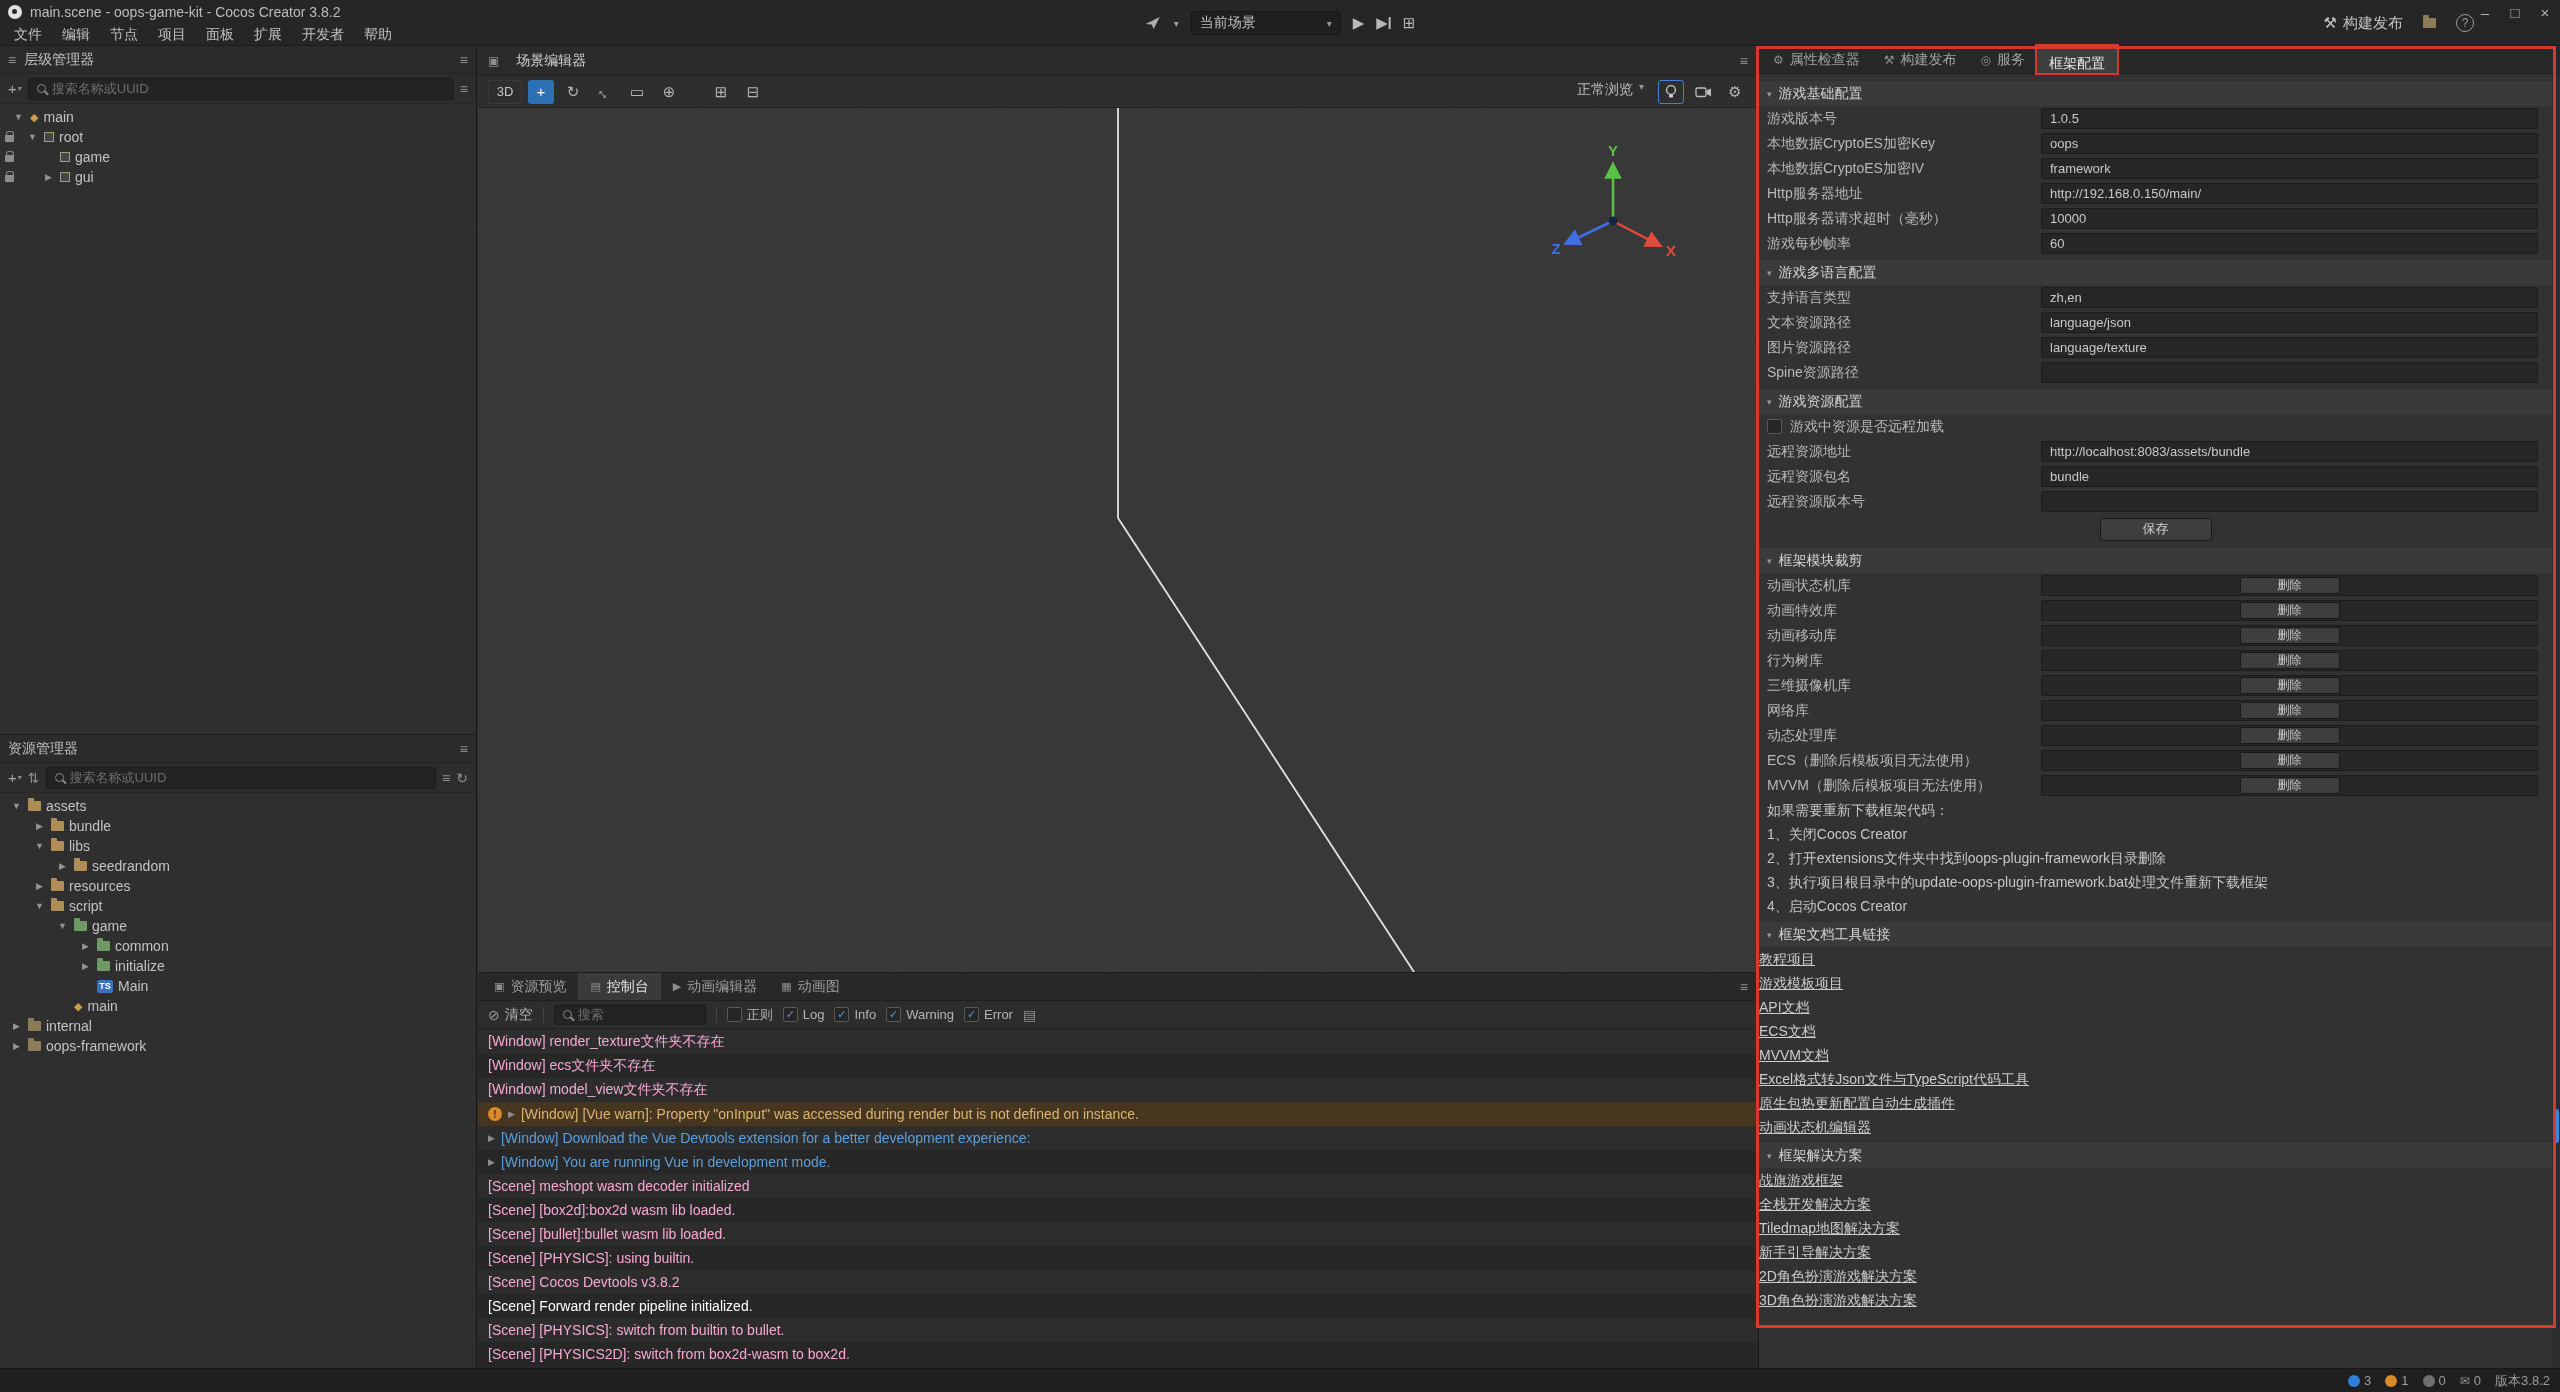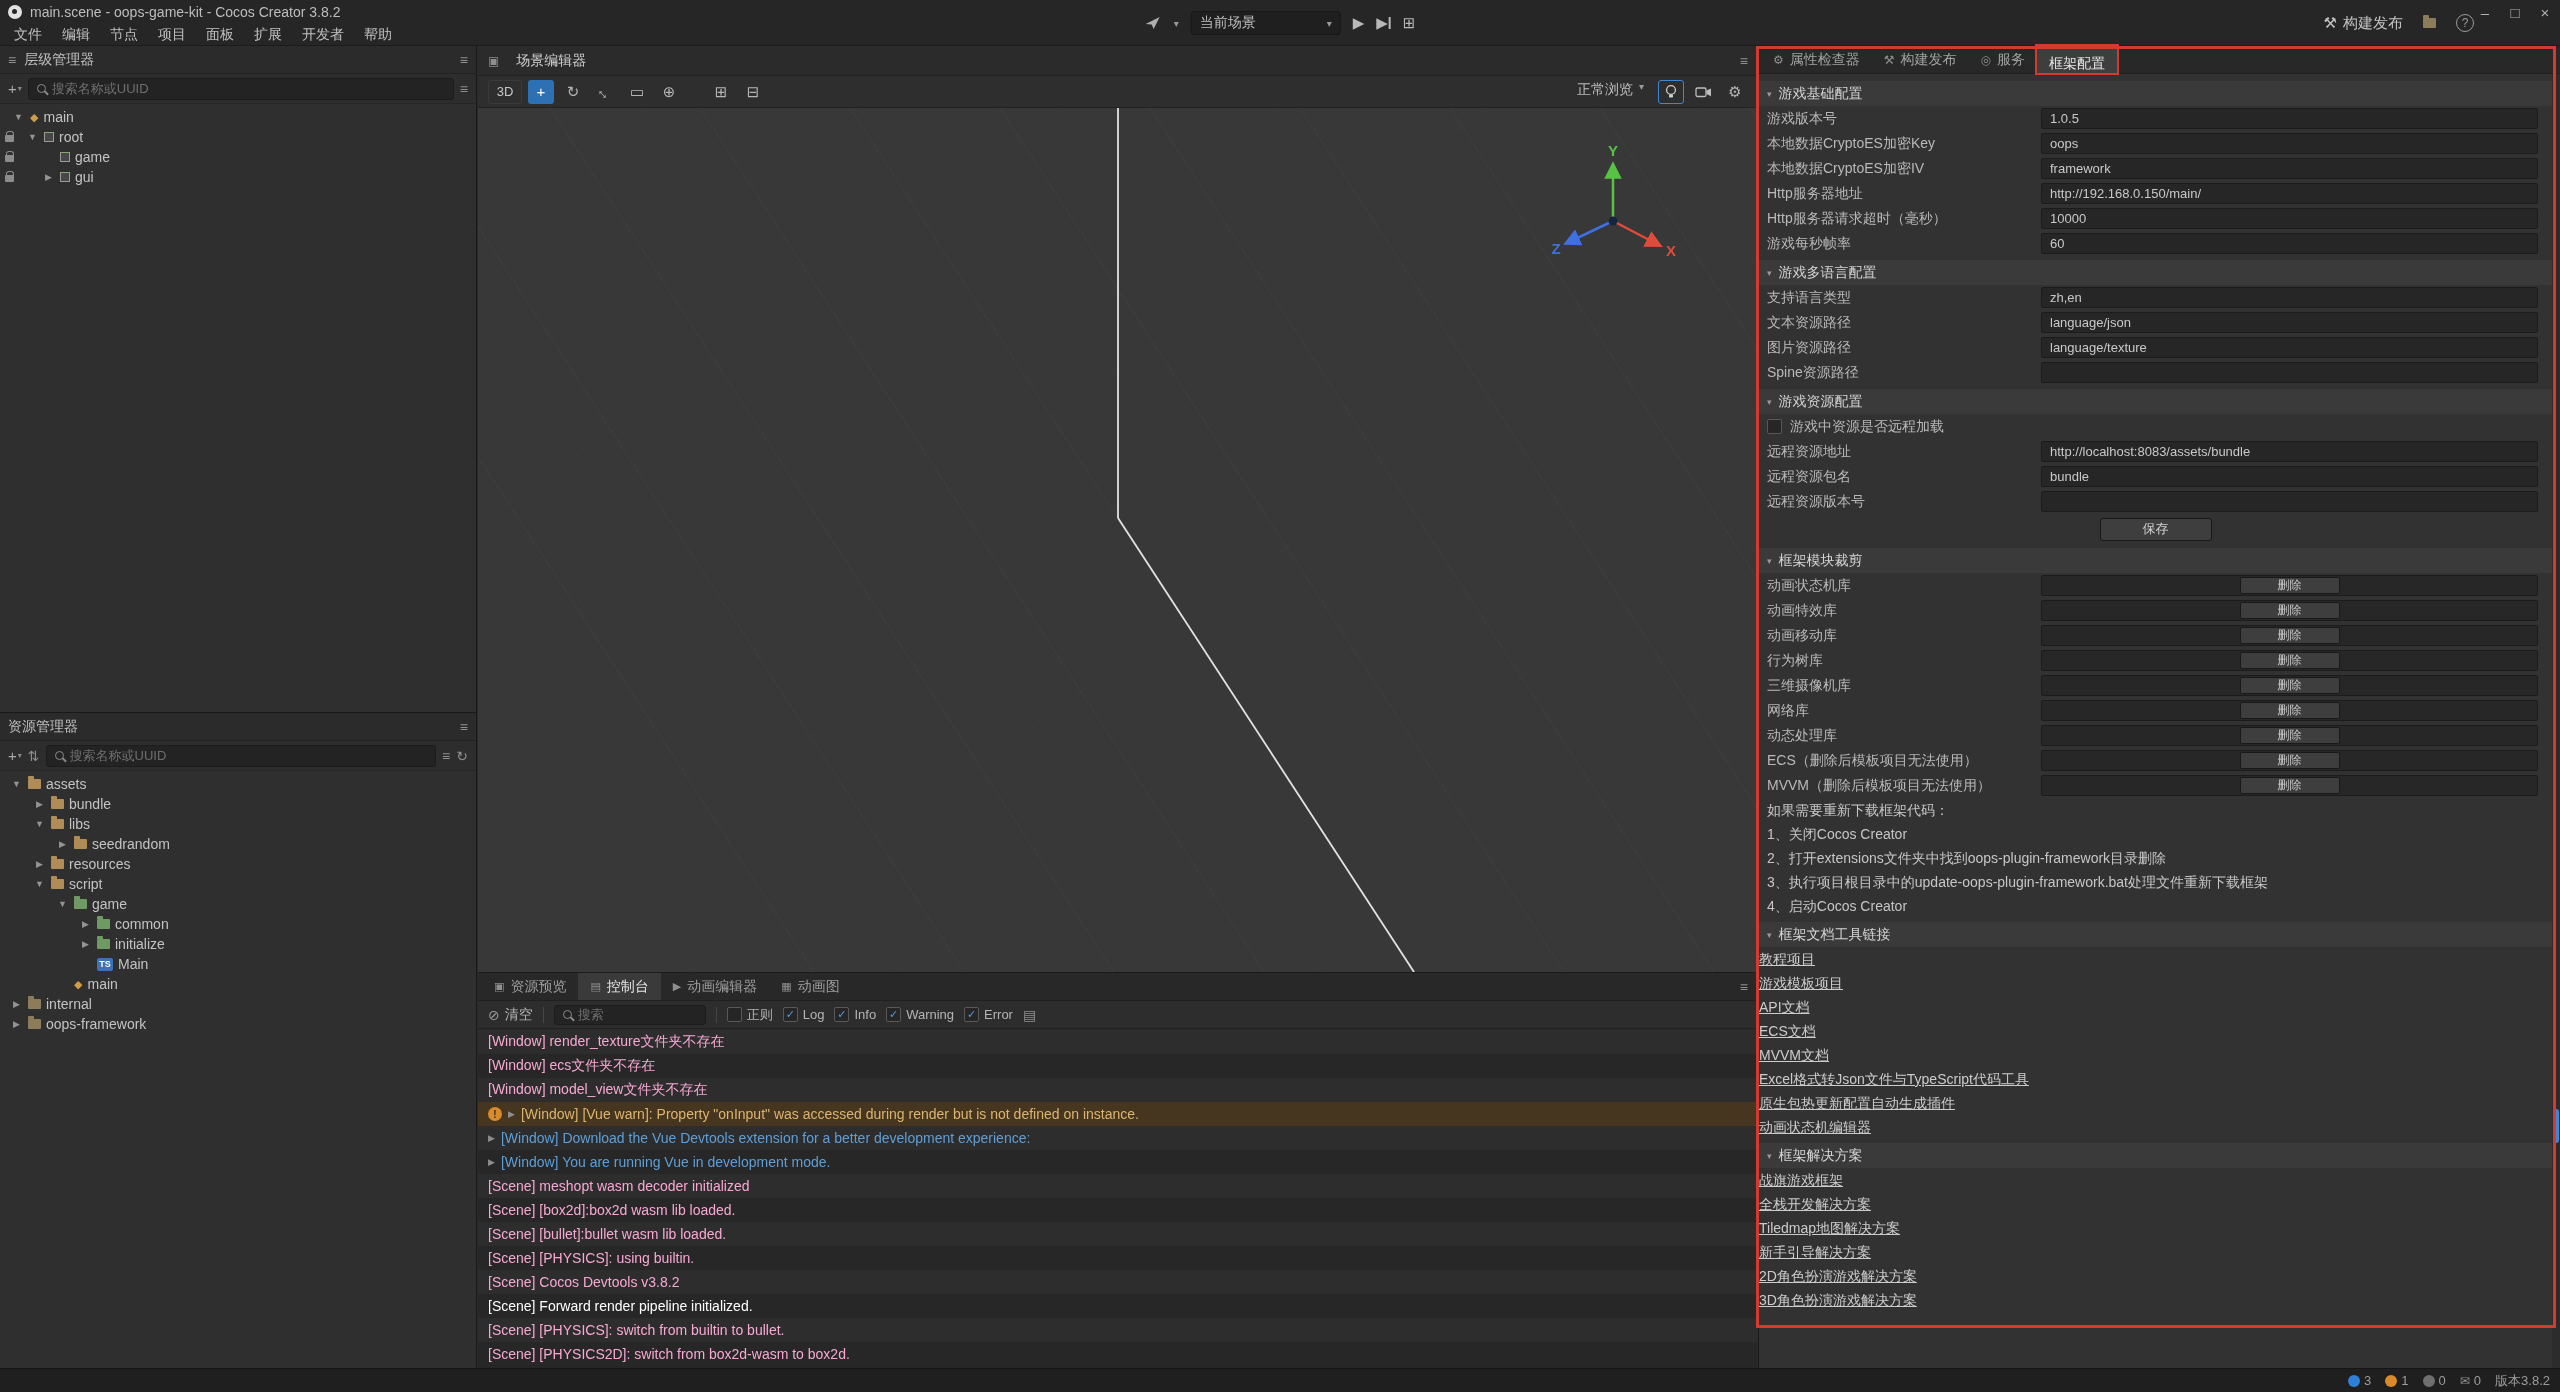--- a/index.html
+++ b/index.html
@@ -28,21 +28,21 @@
 
   
   .main { position:absolute; top:46px; bottom:24px; left:0; right:0; }
   .left-col { position:absolute; left:0; top:0; bottom:0; width:477px; border-right:1px solid #191919; background:#2f2f2f; }
   .center-col { position:absolute; left:478px; top:0; bottom:0; width:1280px; background:#2f2f2f; }
   .right-col { position:absolute; left:1758px; top:0; bottom:0; width:802px; border-left:1px solid #191919; background:#323232; }
 
   
   .panel { position:absolute; left:0; right:0; overflow:hidden; }
   .hier { top:0; height:662px; }
-  .assetsP { top:666px; bottom:0; border-top:1px solid #191919; }
+  .assetsP { top:688px; bottom:0; border-top:1px solid #191919; }
   .phead { height:28px; background:#2b2b2b; border-bottom:1px solid #222; display:flex; align-items:center; padding:0 8px; gap:8px; }
   .ttl { font-size:14px; color:#c0c0c0; }
   .icn { color:#8f8f8f; font-size:14px; cursor:pointer; }
   .sp { flex:1; }
   .srow { height:30px; display:flex; align-items:center; gap:6px; padding:0 8px; background:#2d2d2d; border-bottom:1px solid #262626; }
   .btn-sm { color:#a8a8a8; font-size:15px; cursor:pointer; display:flex; align-items:center; }
   .mini-caret { font-size:8px; color:#8a8a8a; font-style:normal; margin-left:1px; }
   .sbox { flex:1; height:22px; background:#232323; border:1px solid #1c1c1c; border-radius:3px; display:flex; align-items:center; gap:6px; padding:0 8px; }
   .sbox input { flex:1; background:transparent; border:none; outline:none; color:#bdbdbd; font:inherit; font-size:13px; min-width:0; }
   .sbox input::placeholder { color:#6f6f6f; }

